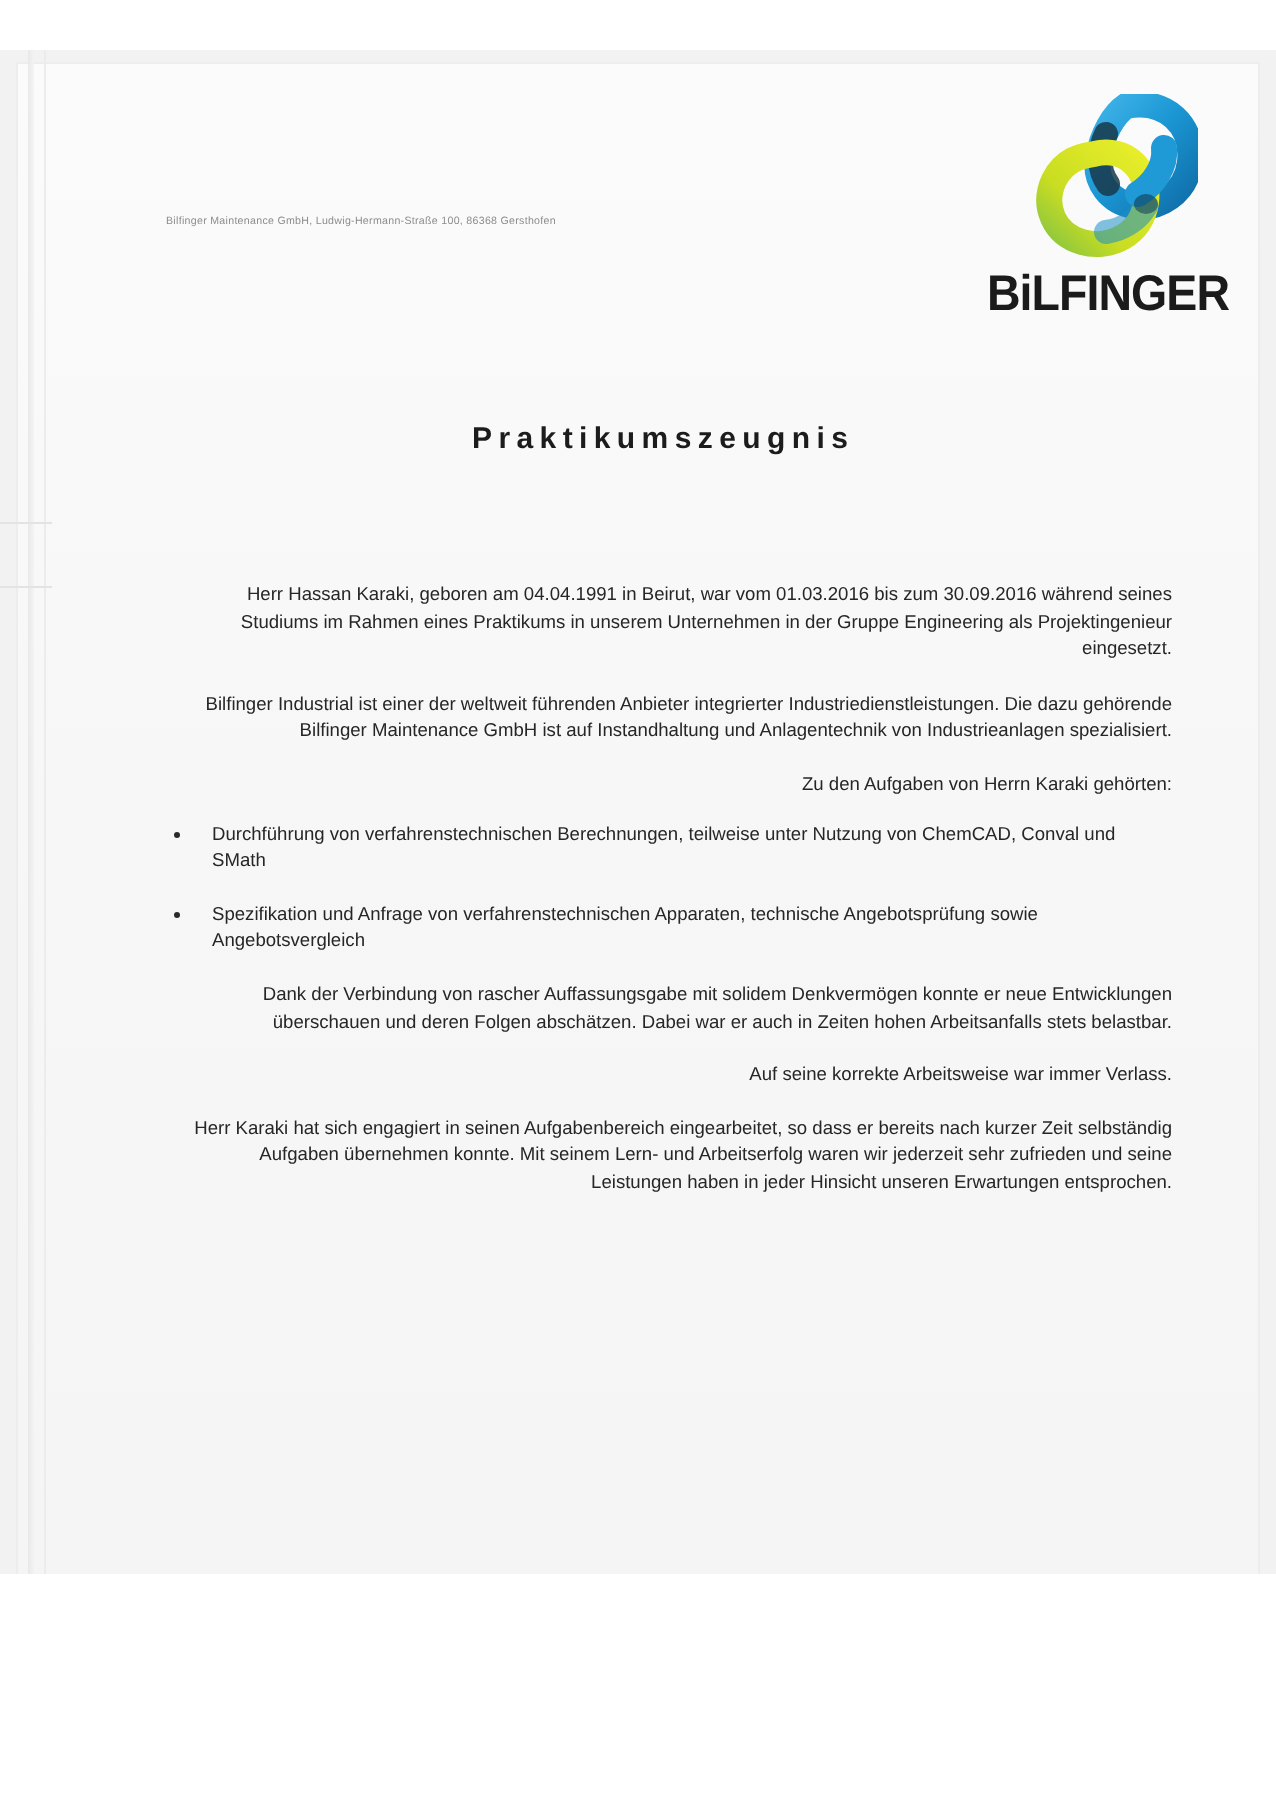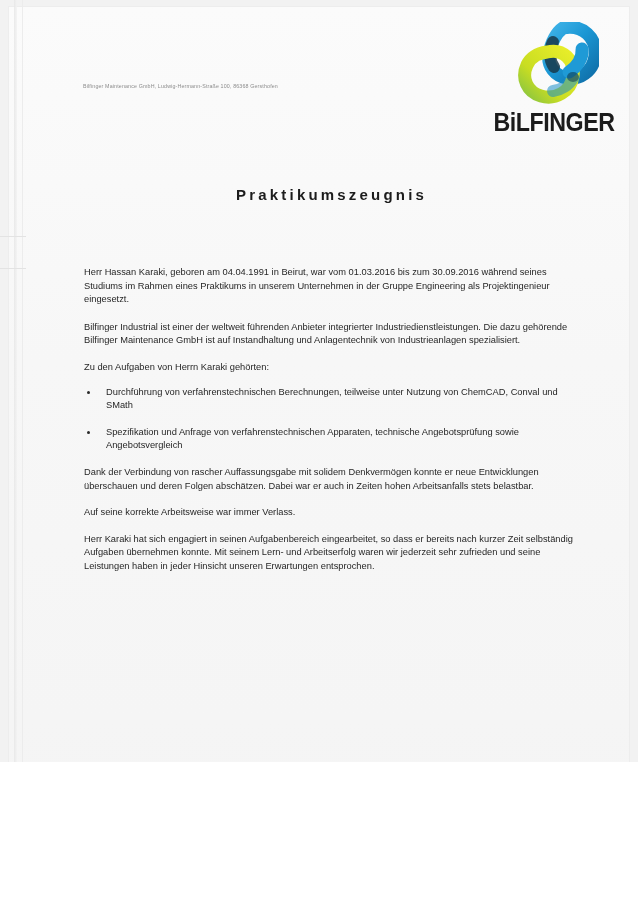--- a/index.html
+++ b/index.html
@@ -11,20 +11,21 @@
     font-family: "Liberation Sans", sans-serif;
   }
 
   
   .scan {
     position: relative;
     width: 638px;
     height: 762px;
     overflow: hidden;
     background: #f2f2f2;
+    margin-top: 25px;
   }
   
   .paper {
     position: absolute;
     left: 8px;
     top: 6px;
     width: 622px;
     height: 889px;
     background:
       linear-gradient(180deg, #fbfbfb 0%, #f7f7f7 40%, #f4f4f4 100%);
@@ -127,21 +128,21 @@
     position: absolute;
     left: 84px;
     top: 266px;
     width: 502px;
     color: #262626;
     font-size: 9.3px;
     line-height: 13.6px;
   }
   .para {
     margin: 0 0 13px 0;
-    text-align: left;
+    text-align: right;
   }
   .para.tight { margin-bottom: 11px; }
   .para.lead  { margin-bottom: 14px; }
 
   ul.tasks {
     list-style: none;
     margin: 0 0 12px 0;
     padding: 0;
   }
   ul.tasks li {

